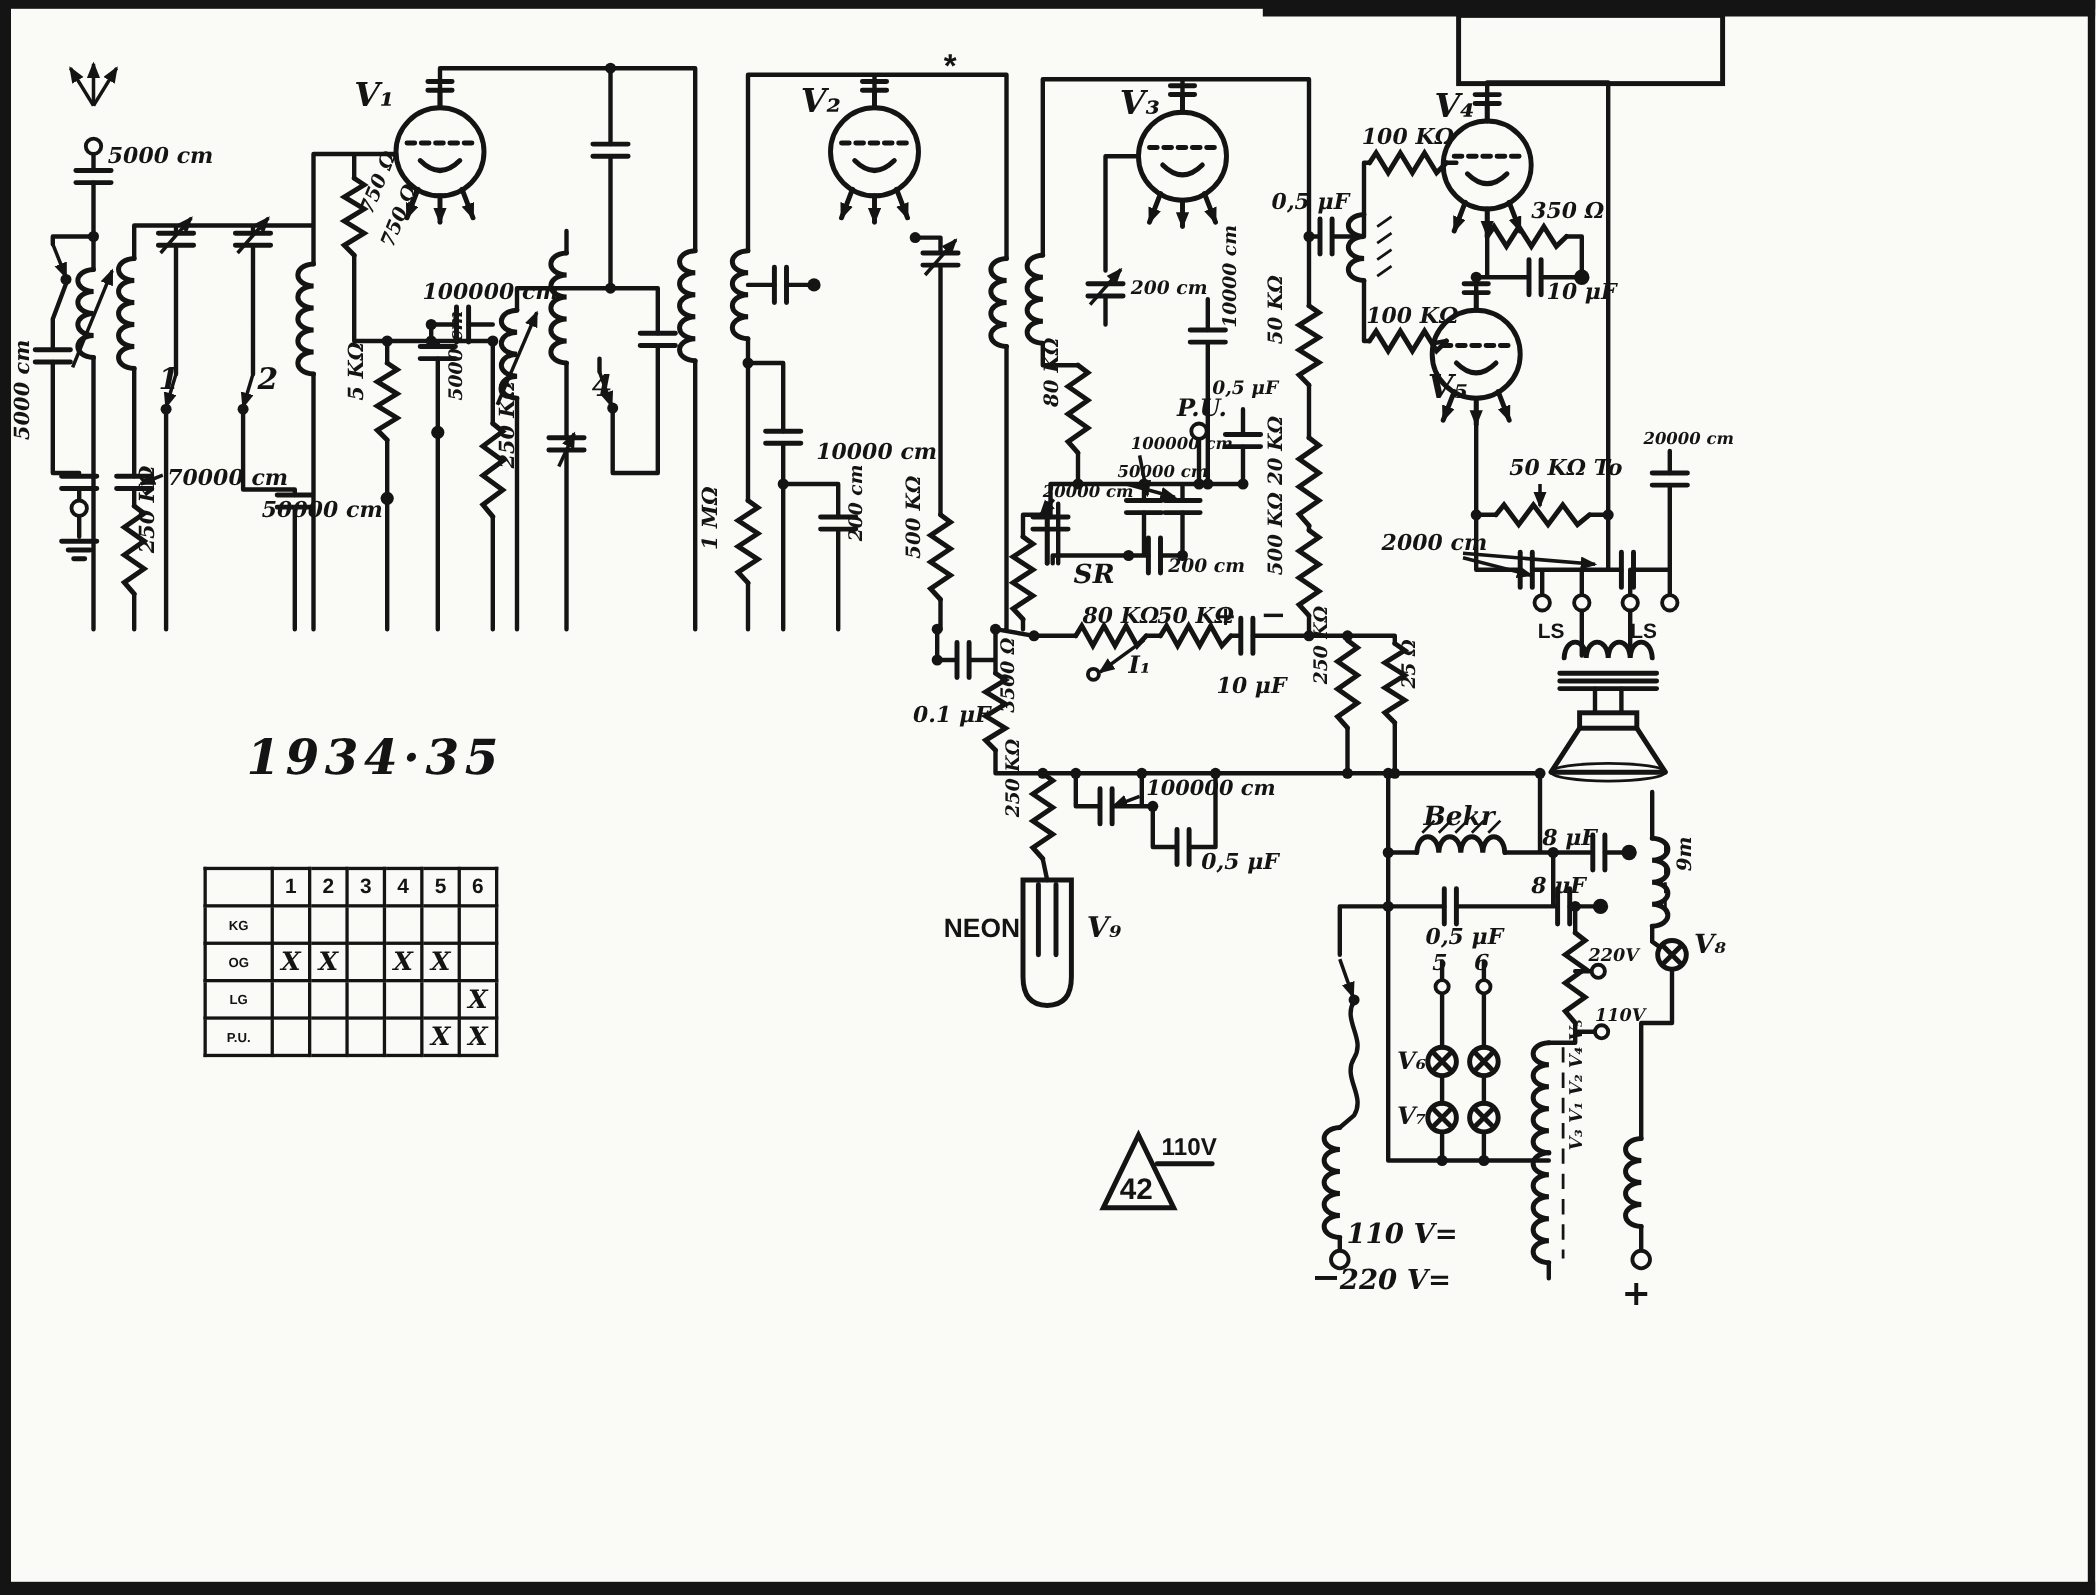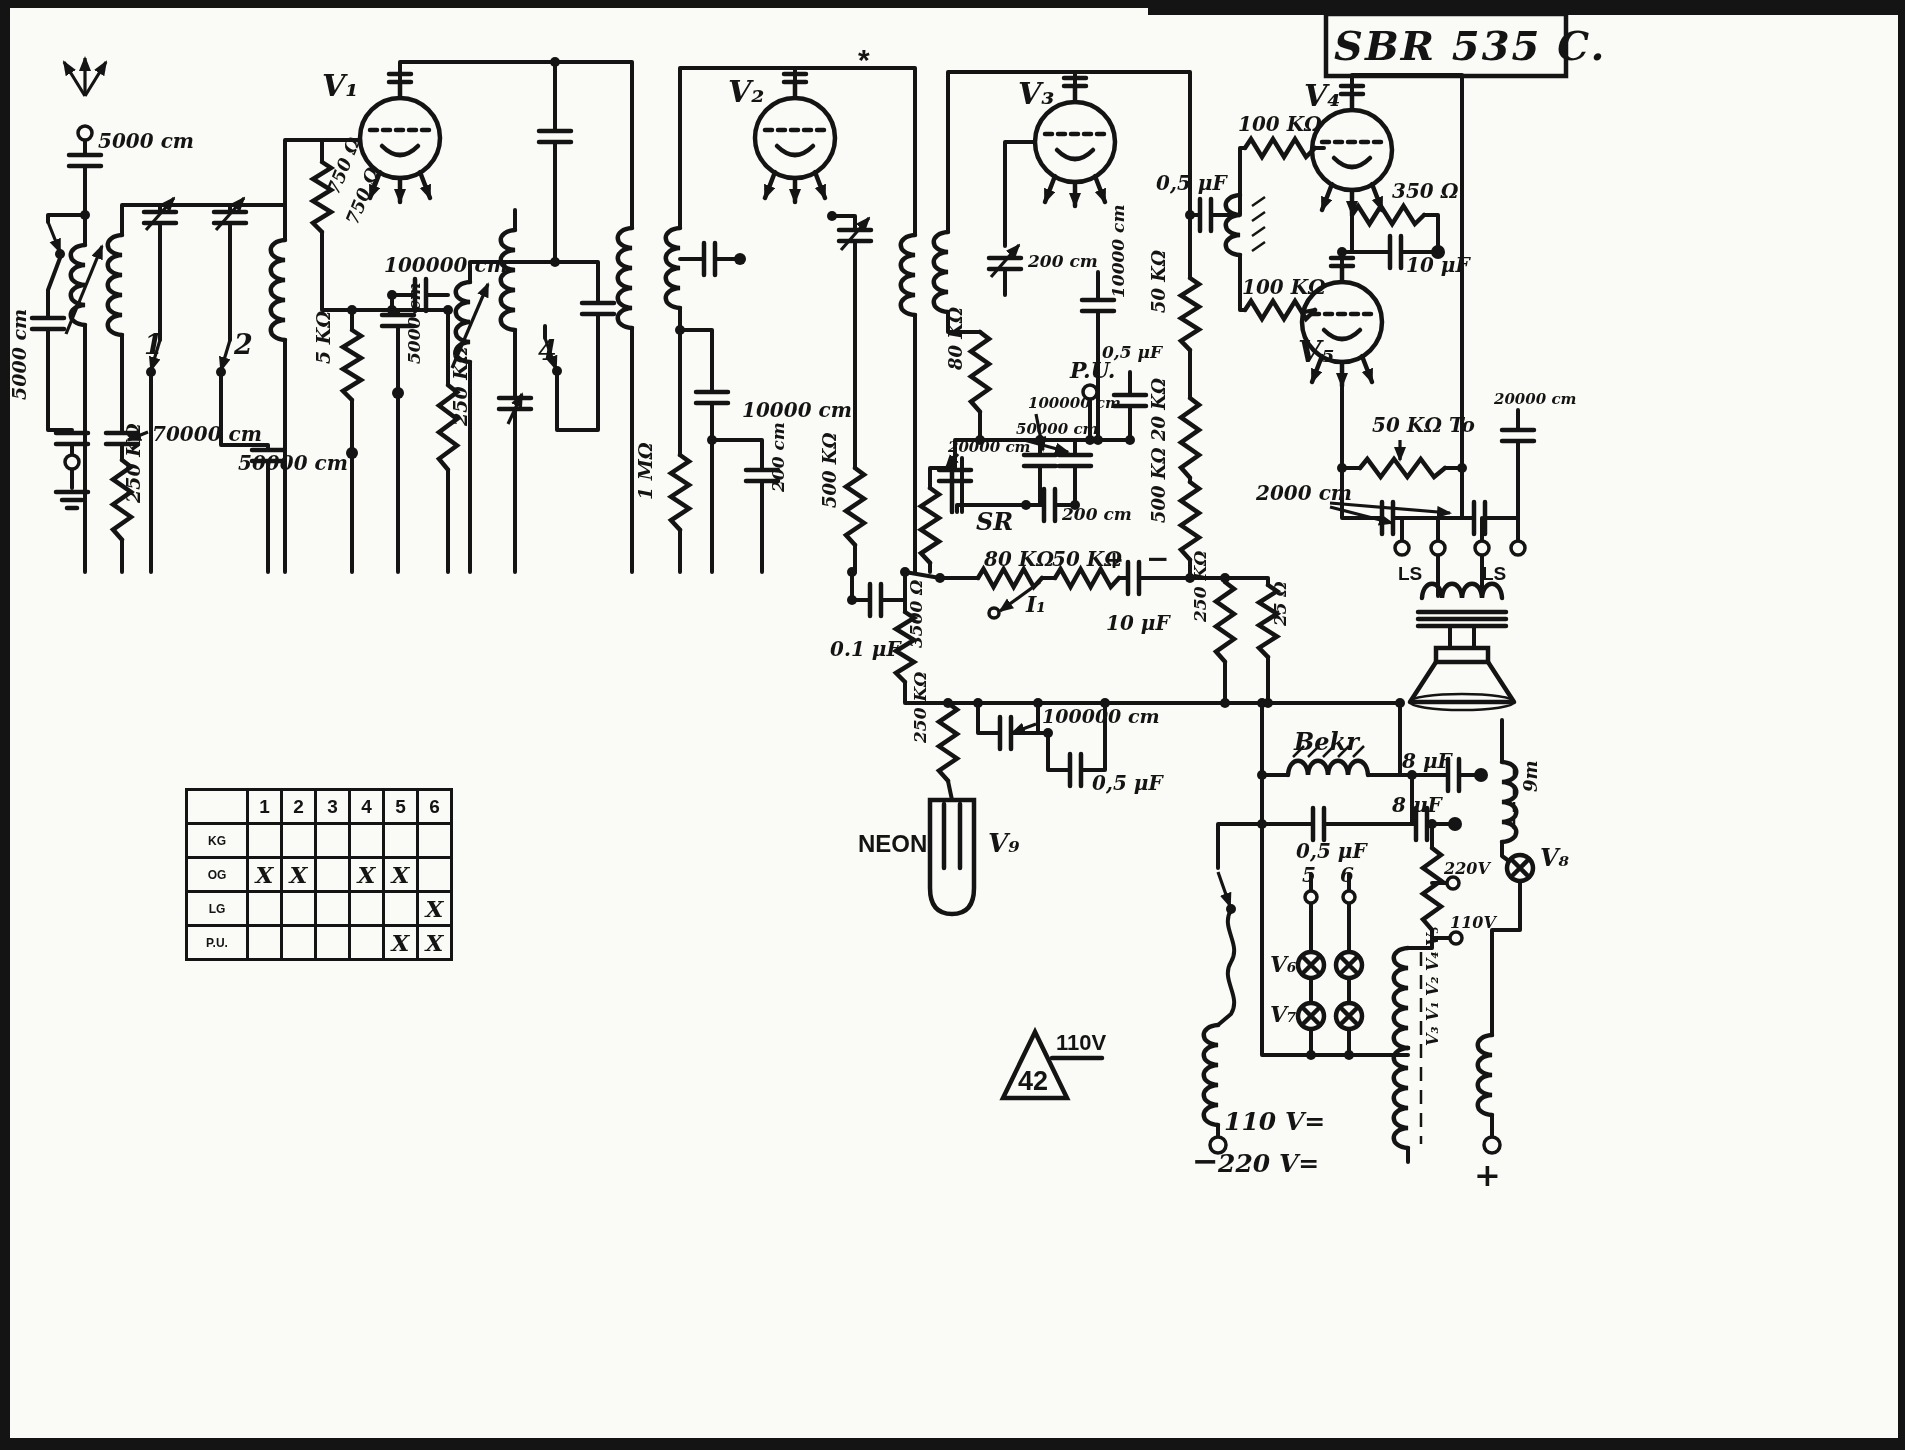--- a/index.html
+++ b/index.html
@@ -441,21 +441,21 @@
         <text x="1224" y="1130" font-size="25" class="lbl">110 V=</text>
         <text x="1218" y="1172" font-size="25" class="lbl">220 V=</text>
         <text x="1438" y="1046" font-size="16" transform="rotate(-90 1438 1046)" class="lbl">V₃ V₁ V₂ V₄ V₅</text>
         <text x="1018" y="1090" font-size="27" class="lbl plain">42</text>
         <text x="1056" y="1050" font-size="22" class="lbl plain">110V</text>
         <text x="1192" y="1172" font-size="32" class="lbl">−</text>
         <text x="1474" y="1186" font-size="32" class="lbl">+</text>
       </g>
 </svg>
 
-<div id="title-box">SBR 535 C.</div>
+<div id="year-box">1934·35</div>
 
 <table class="tbl" id="signal-table">
   <thead>
         <tr>
           <th class="rowlab"></th>
           <th>1</th>
           <th>2</th>
           <th>3</th>
           <th>4</th>
           <th>5</th>

